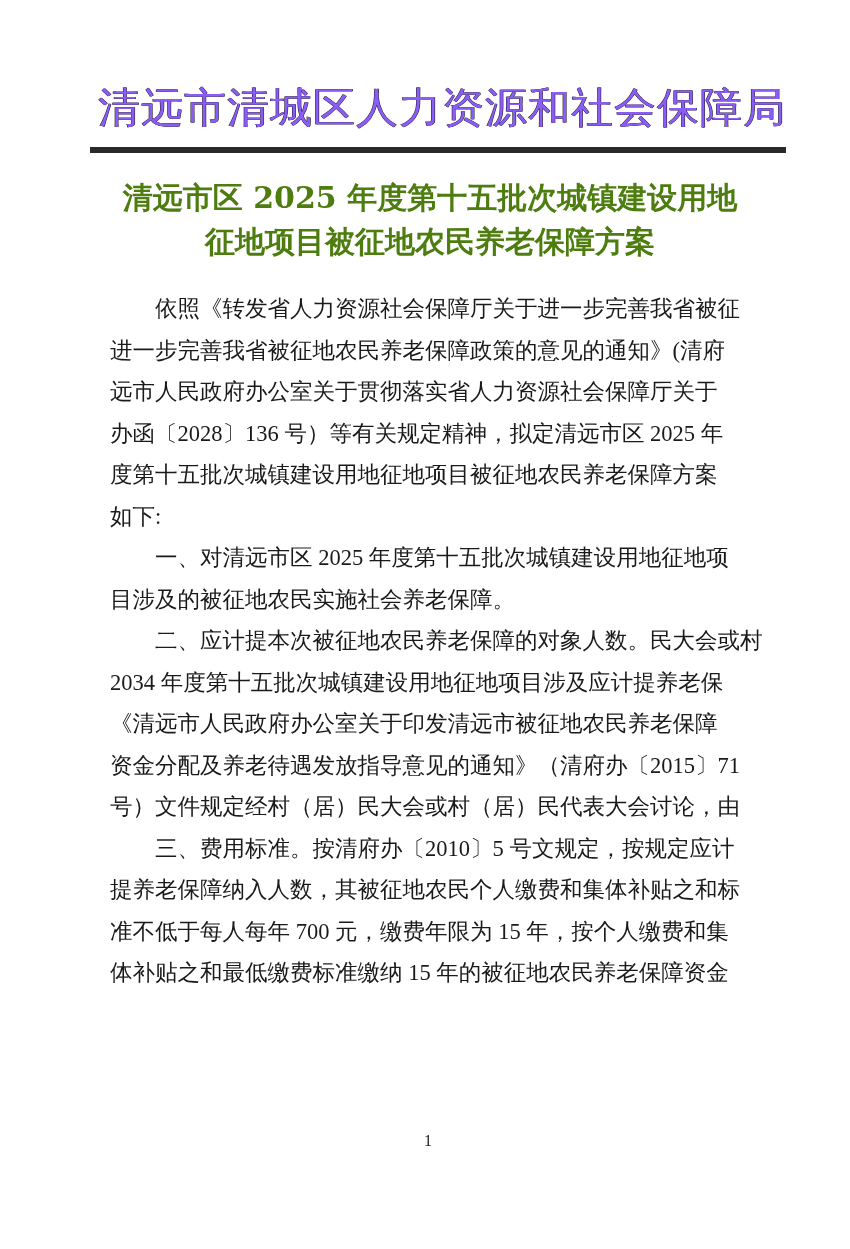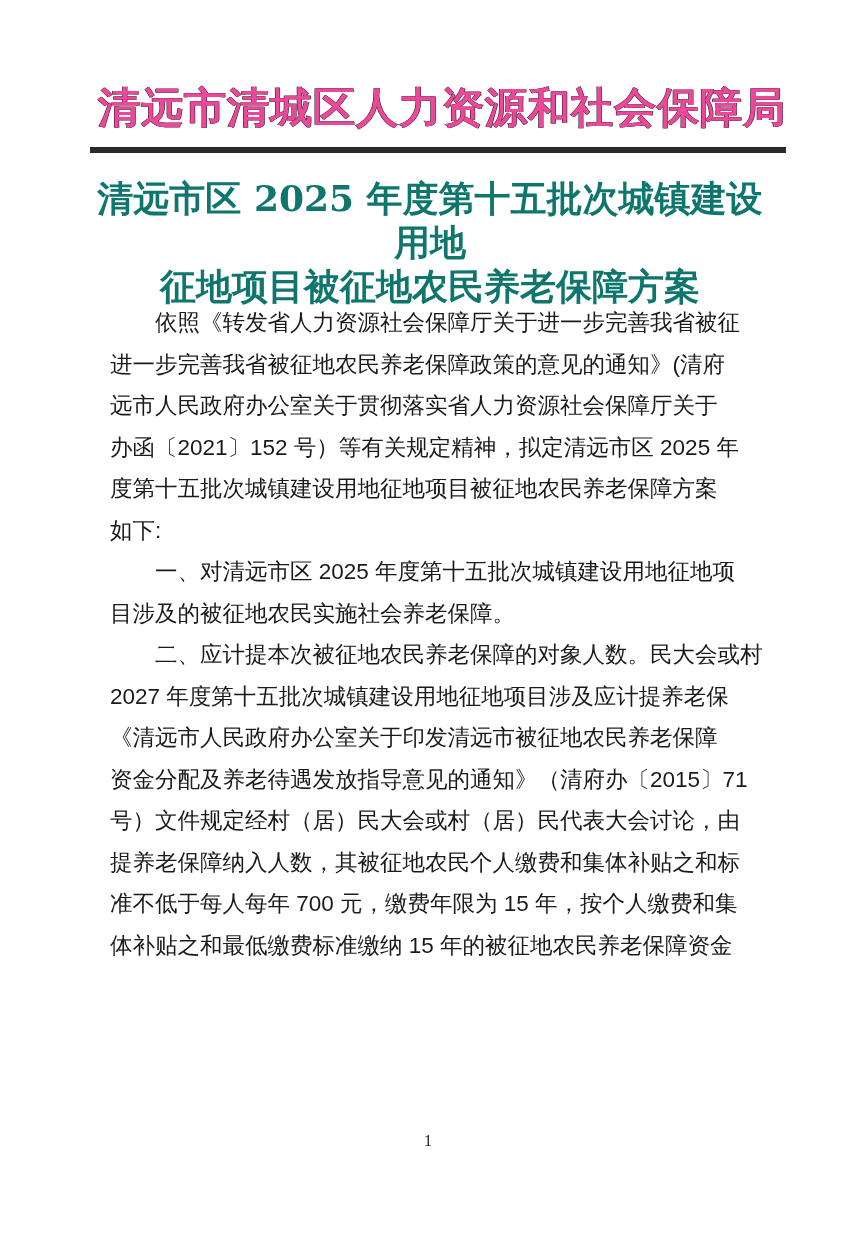--- a/index.html
+++ b/index.html
@@ -1,35 +1,35 @@
 <!DOCTYPE html>
 <html><head>
 <meta charset="utf-8">
 <style>
   html, body { margin: 0; padding: 0; background: #ffffff; }
   body { width: 850px; height: 1249px; position: relative; overflow: hidden; color: #1a1a1a; }
   .page { position: absolute; left: 0; top: 0; width: 850px; height: 1249px; background: #fff; }
   .header-title {
     position: absolute; left: 98px; top: 80px; width: 680px;
-    font-family: "DejaVu Serif", serif; font-weight: bold; font-size: 42px;
-    letter-spacing: 1px; color: #ec4899; white-space: nowrap;
+    font-family: "DejaVu Serif", serif; font-weight: normal; font-size: 42px;
+    letter-spacing: 1px; color: #8b5cf6; white-space: nowrap;
     text-shadow: 0.6px 0 0 #141414, -0.4px 0 0 #141414;
   }
   .header-rule {
     position: absolute; left: 90px; top: 147px; width: 696px; height: 6px;
     background: #2a2a2a;
   }
   .doc-title {
     position: absolute; left: 90px; top: 176px; width: 680px;
-    font-family: "DejaVu Serif", serif; font-weight: bold; font-size: 36px;
-    line-height: 44px; text-align: center; color: #0f766e;
+    font-family: "DejaVu Serif", serif; font-weight: bold; font-size: 30px;
+    line-height: 44px; text-align: center; color: #4d7c0f;
   }
   .body-text {
-    position: absolute; left: 110px; top: 302px; width: 636px;
-    font-family: Liberation Sans, sans-serif; font-size: 22.5px; line-height: 41.5px;
+    position: absolute; left: 110px; top: 288px; width: 636px;
+    font-family: Liberation Serif, serif; font-size: 22.5px; line-height: 41.5px;
     color: #1a1a1a; text-align: justify;
   }
   .line { display: block; white-space: nowrap; }
   .indent { padding-left: 45px; }
   .page-number {
     position: absolute; left: 424px; top: 1132px;
     font-family: "Liberation Serif", serif; font-size: 16px; color: #222;
   }
 </style>
 </head>
@@ -41,29 +41,30 @@
 
   <div class="doc-title">
     <div>清远市区 2025 年度第十五批次城镇建设用地</div>
     <div>征地项目被征地农民养老保障方案</div>
   </div>
 
   <div class="body-text">
     <span class="line indent">依照《转发省人力资源社会保障厅关于进一步完善我省被征</span>
     <span class="line">进一步完善我省被征地农民养老保障政策的意见的通知》(清府</span>
     <span class="line">远市人民政府办公室关于贯彻落实省人力资源社会保障厅关于</span>
-    <span class="line">办函〔2021〕152 号）等有关规定精神，拟定清远市区 2025 年</span>
+    <span class="line">办函〔2028〕136 号）等有关规定精神，拟定清远市区 2025 年</span>
     <span class="line">度第十五批次城镇建设用地征地项目被征地农民养老保障方案</span>
     <span class="line">如下:</span>
     <span class="line indent">一、对清远市区 2025 年度第十五批次城镇建设用地征地项</span>
     <span class="line">目涉及的被征地农民实施社会养老保障。</span>
     <span class="line indent">二、应计提本次被征地农民养老保障的对象人数。民大会或村</span>
-    <span class="line">2027 年度第十五批次城镇建设用地征地项目涉及应计提养老保</span>
+    <span class="line">2034 年度第十五批次城镇建设用地征地项目涉及应计提养老保</span>
     <span class="line">《清远市人民政府办公室关于印发清远市被征地农民养老保障</span>
     <span class="line">资金分配及养老待遇发放指导意见的通知》（清府办〔2015〕71</span>
     <span class="line">号）文件规定经村（居）民大会或村（居）民代表大会讨论，由</span>
+    <span class="line indent">三、费用标准。按清府办〔2010〕5 号文规定，按规定应计</span>
     <span class="line">提养老保障纳入人数，其被征地农民个人缴费和集体补贴之和标</span>
     <span class="line">准不低于每人每年 700 元，缴费年限为 15 年，按个人缴费和集</span>
     <span class="line">体补贴之和最低缴费标准缴纳 15 年的被征地农民养老保障资金</span>
   </div>
 
   <div class="page-number">1</div>
 </div>
 
 </body></html>

